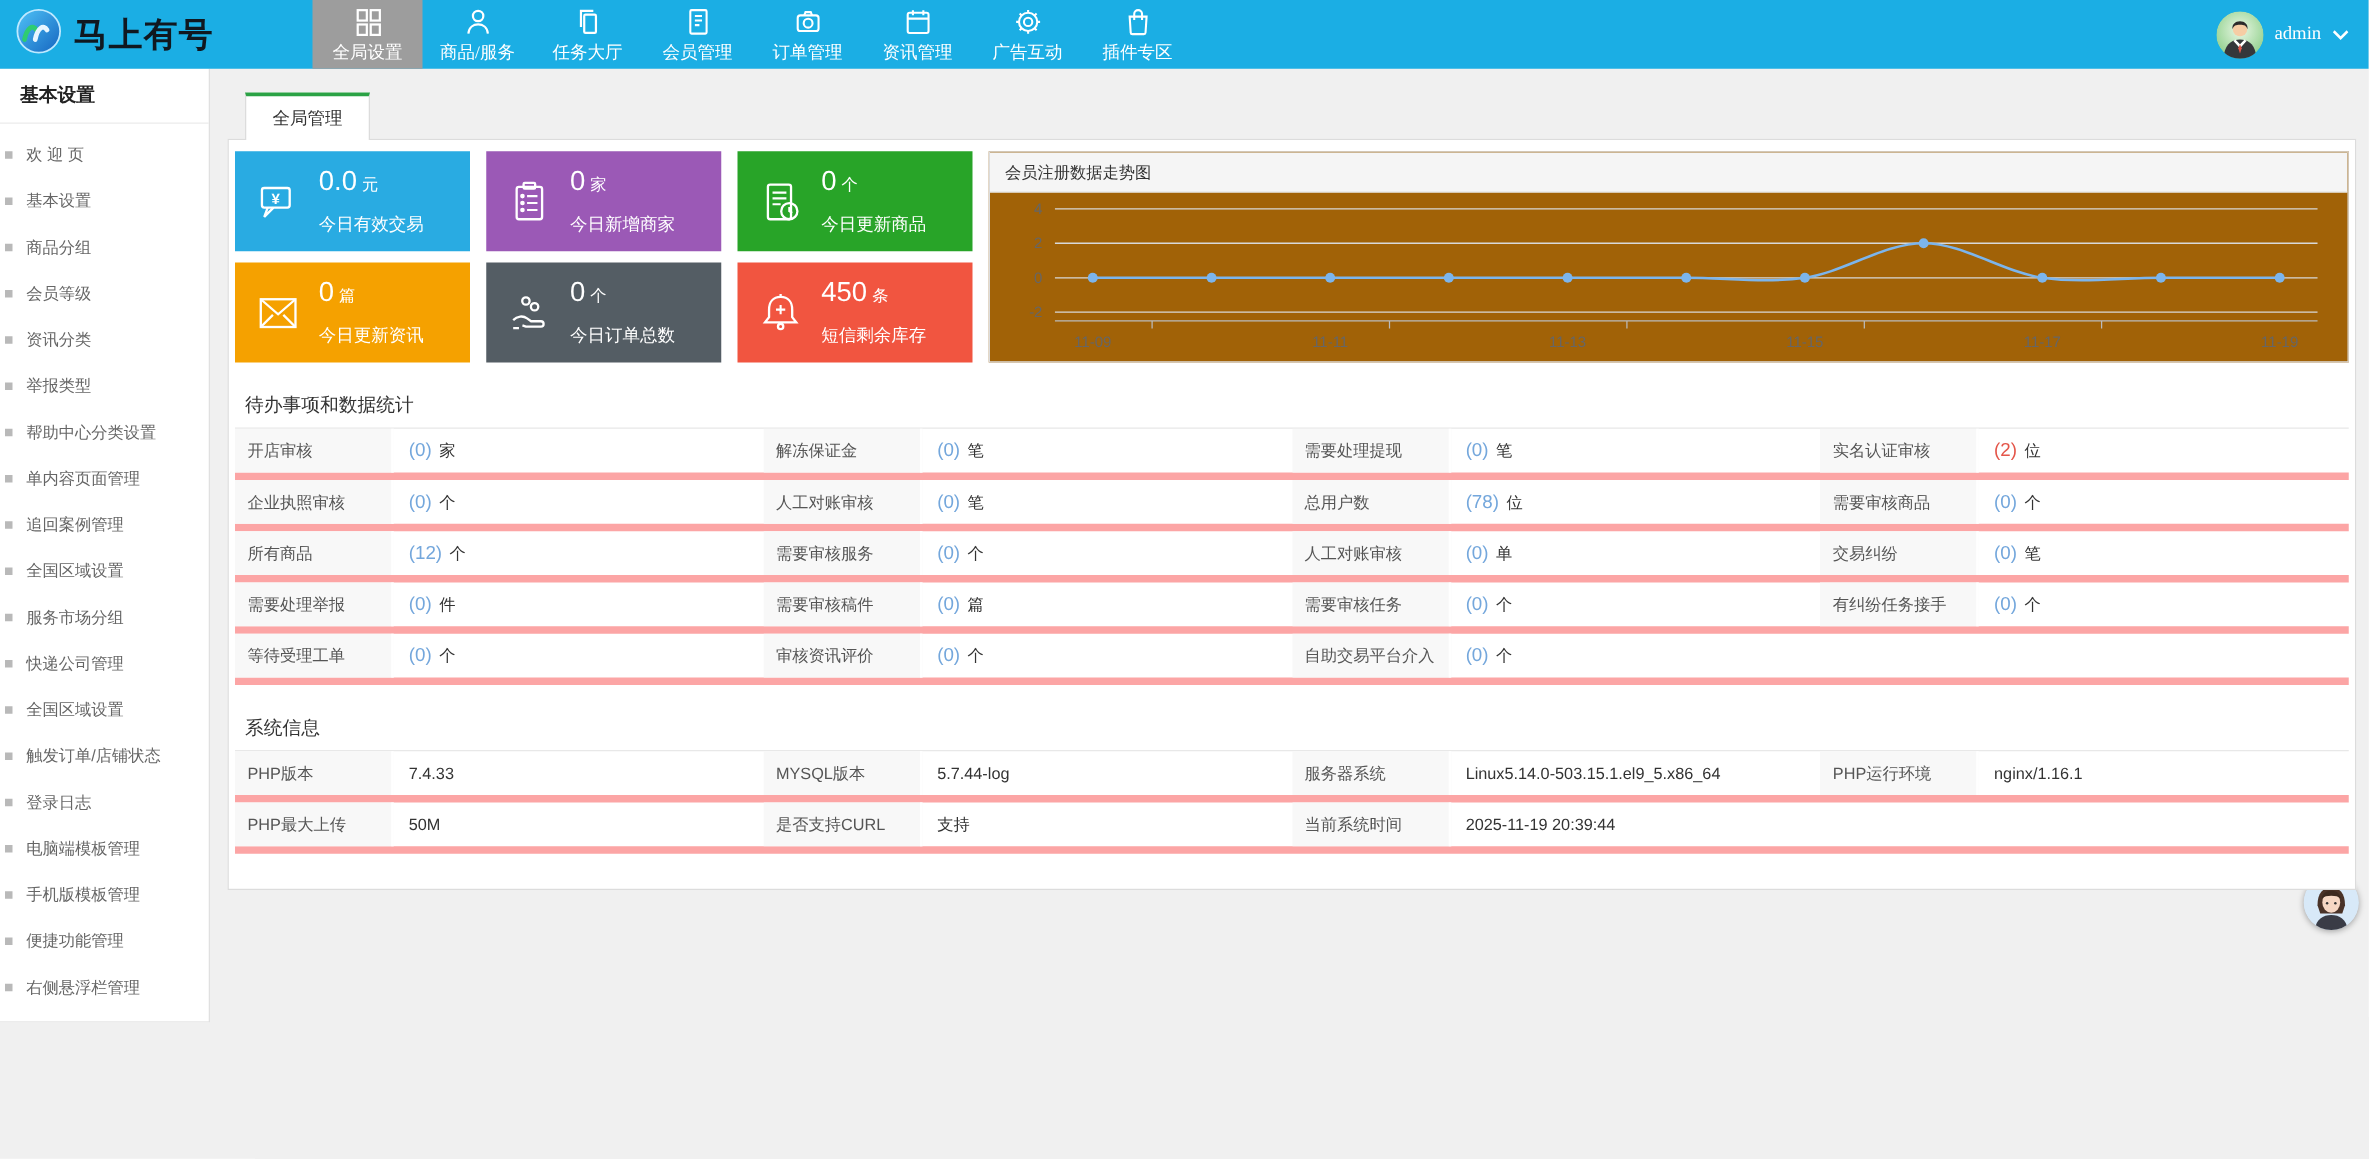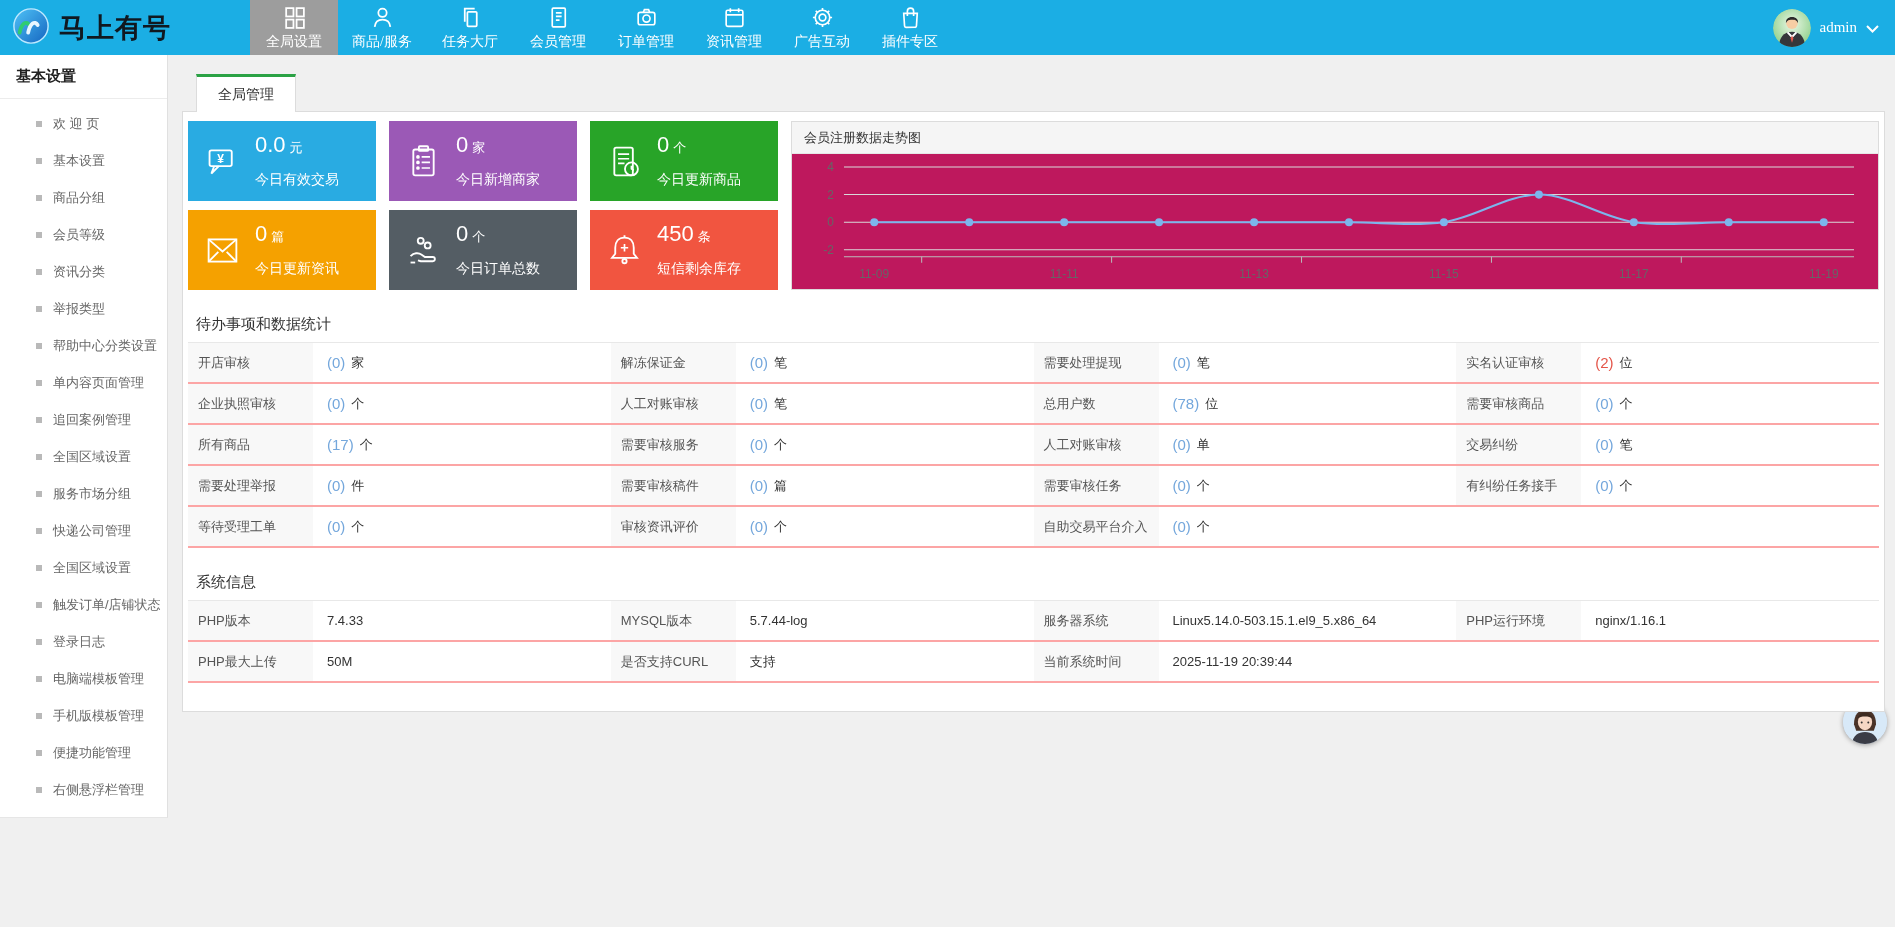--- a/index.html
+++ b/index.html
@@ -14,39 +14,39 @@
 .nav-icon{height:26px;display:flex;align-items:center}
 .nav-label{font-size:14px;white-space:nowrap}
 .user{position:absolute;right:16px;top:0;height:55px;display:flex;align-items:center;gap:9px;cursor:pointer}
 .user-name{font-size:15px}
 .avatar{width:38px;height:38px;border-radius:50%;overflow:hidden;display:flex}
 .layout{display:flex;height:872px}
 .sidebar{width:168px;flex:none}
 .sidebar-box{background:#fff;border-right:1px solid #E0E0E0;border-bottom:1px solid #E6E6E6;height:763px}
 .sidebar-title{height:44px;display:flex;align-items:center;padding-left:16px;font-size:15px;font-weight:bold;color:#222;border-bottom:1px solid #ECECEC}
 #side-items{list-style:none;margin:0;padding:6px 0 0}
-.side-item{height:37px;display:flex;align-items:center;padding-left:36px;gap:11px;font-size:13px;color:#666;cursor:pointer;white-space:nowrap}
+.side-item{height:37px;display:flex;align-items:center;padding-left:4px;gap:11px;font-size:13px;color:#666;cursor:pointer;white-space:nowrap}
 .bullet{width:6px;height:6px;background:#B9B9B9;flex:none}
 .content{flex:1;padding:19px 10px 0 14px;overflow:hidden}
 .tabbar{display:flex;padding-left:14px;position:relative;z-index:2;margin-bottom:-1px}
 .tab{height:38px;background:#fff;border:1px solid #DCDCDC;border-bottom:none;border-top:3px solid #2BA245;display:flex;align-items:center;padding:12px 21px;font-size:14px;color:#333;cursor:pointer}
 .panel{background:#fff;border:1px solid #DCDCDC;height:601px;padding:9px 5px 0 5px;position:relative;z-index:1}
 .top-row{display:flex;gap:13px}
 #cards{display:grid;grid-template-columns:repeat(3,188px);grid-auto-rows:80px;gap:9px 13px;flex:none}
 .card{display:flex;align-items:center;padding-left:16px;gap:13px;color:#fff;cursor:pointer}
 .card-icon{width:38px;display:flex;flex:none}
 .card-value{font-size:22px;line-height:1.1;white-space:nowrap}
 .card-unit{font-size:13px;margin-left:4px}
 .card-label{font-size:14px;margin-top:13px;white-space:nowrap}
-.chart-panel{flex:1;border:1px solid #DCDCDC;height:169px;overflow:hidden;background:#be185d}
+.chart-panel{flex:1;border:1px solid #DCDCDC;height:169px;overflow:hidden;background:#a16207}
 .chart-title{height:32px;display:flex;align-items:center;background:#F5F5F5;border-bottom:1px solid #E6E6E6;padding-left:12px;font-size:13px;color:#333}
 #chart{display:block;width:100%;height:135px}
 .data-section{margin-top:17px}
 .section-title{height:36px;display:flex;align-items:center;padding-left:8px;font-size:15px;color:#333;border-bottom:1px solid #E8E8E8}
-.srow{display:flex;height:41px;border-bottom:2px solid #fca5a5}
+.srow{display:flex;height:41px;border-bottom:6px solid #fca5a5}
 .group{flex:1 1 0;display:flex;min-width:0}
 .cell-label{width:127px;flex:none;background:#F8F8F8;display:flex;align-items:center;padding-left:10px;font-size:13px;color:#555;border-right:2px solid #fff;white-space:nowrap}
 .cell-value{flex:1;display:flex;align-items:center;gap:6px;padding-left:12px;font-size:13px;color:#333;min-width:0;white-space:nowrap}
 .count{font-size:15px;cursor:pointer}
 .unit{font-size:13px;color:#333}
 .sysval{font-size:13px;color:#333}
 .float-avatar{position:absolute;right:8px;top:700px;width:44px;height:44px;border-radius:50%;overflow:hidden;box-shadow:0 1px 5px rgba(0,0,0,.35);cursor:pointer;background:#D8E9F8}
 </style>
 </head>
 <body>
@@ -451,21 +451,21 @@
                 <div class="cell-value">
                   <span class="count" style="color:#74A7DC">(0)</span>
                   <span class="unit">个</span>
                 </div>
               </div>
             </div>
             <div class="srow">
               <div class="group">
                 <div class="cell-label">所有商品</div>
                 <div class="cell-value">
-                  <span class="count" style="color:#74A7DC">(17)</span>
+                  <span class="count" style="color:#74A7DC">(12)</span>
                   <span class="unit">个</span>
                 </div>
               </div>
               <div class="group">
                 <div class="cell-label">需要审核服务</div>
                 <div class="cell-value">
                   <span class="count" style="color:#74A7DC">(0)</span>
                   <span class="unit">个</span>
                 </div>
               </div>

